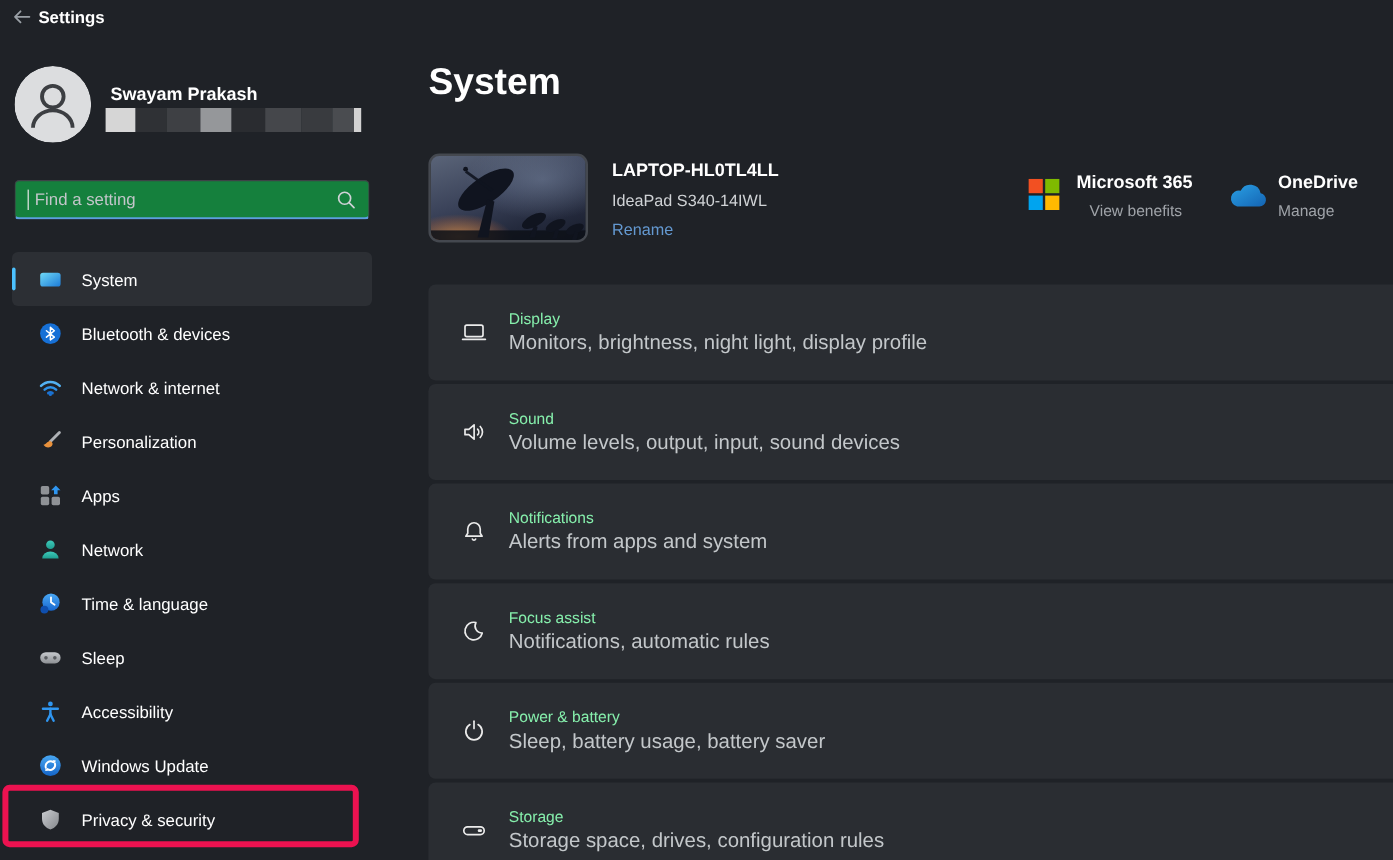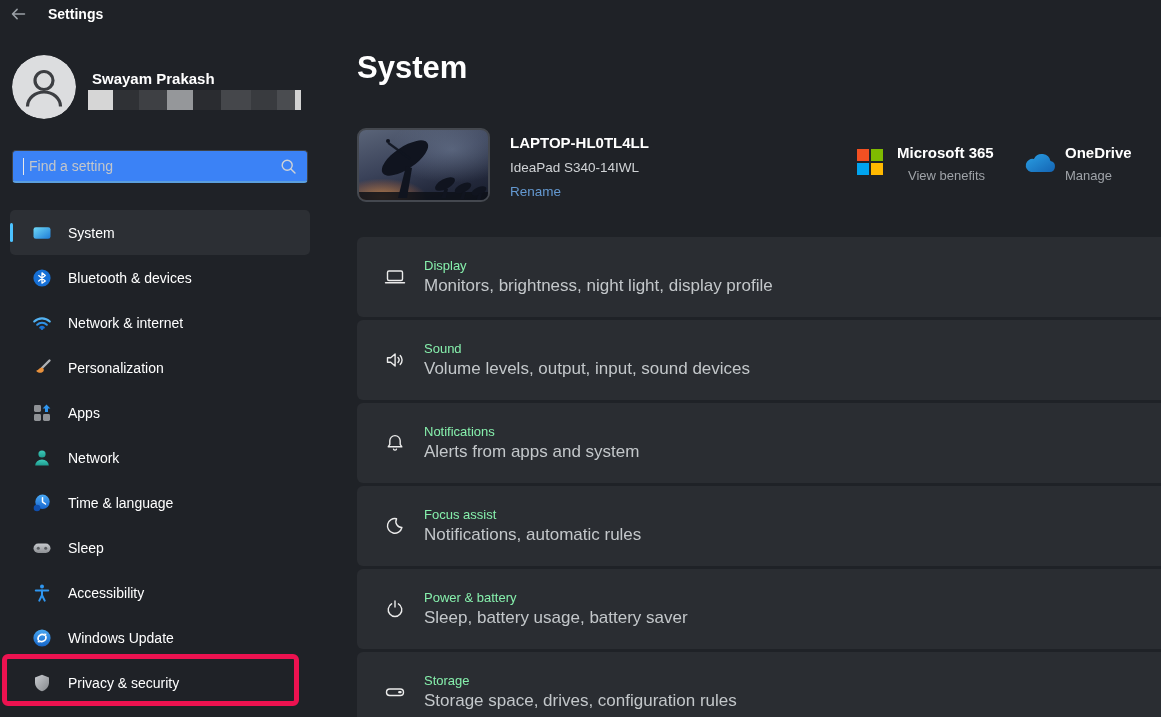--- a/index.html
+++ b/index.html
@@ -3,35 +3,35 @@
 <meta charset="utf-8">
 <style>
   html,body{margin:0;padding:0}
   body{
     width:1161px;height:717px;position:relative;overflow:hidden;
     background:#1f2227;color:#fff;
     font-family:"Liberation Sans","DejaVu Sans",sans-serif;
     -webkit-font-smoothing:antialiased;
   }
   
-  .titlebar{position:absolute;top:6px;left:10px;display:flex;align-items:center;gap:21px;}
+  .titlebar{position:absolute;top:6px;left:10px;display:flex;align-items:center;gap:5px;}
   .app-title{font-size:14px;font-weight:bold;color:#fff;}
   
   .avatar{position:absolute;top:55px;left:12px;width:64px;height:64px;border-radius:50%;overflow:hidden;}
   .profile-name{position:absolute;top:70px;left:92px;font-size:15px;font-weight:bold;}
   .shimmer{position:absolute;top:90px;left:88px;height:20px;display:flex;}
   .shimmer div{height:20px;}
   .s1{width:25px;background:#d6d6d6}.s2{width:26px;background:#2f3135}
   .s3{width:28px;background:#3e4044}.s4{width:26px;background:#95979a}
   .s5{width:28px;background:#2a2c30}.s6{width:30px;background:#45474b}
   .s7{width:26px;background:#393b3f}.s8{width:18px;background:#4a4c50}
   .s9{width:6px;background:#d2d2d2}
   
   .search-box{position:absolute;top:150px;left:12px;width:296px;height:33px;box-sizing:border-box;
-    background:#3b82f6;border:1px solid #3e4247;border-bottom:2px solid #5b9fde;border-radius:4px;
+    background:#15803d;border:1px solid #3e4247;border-bottom:2px solid #5b9fde;border-radius:4px;
     display:flex;align-items:center;padding:0 10px;}
   .caret{width:1px;height:17px;background:#e8e8e8;margin-right:3px;}
   .search-box input{flex:1;background:transparent;border:none;outline:none;color:#e8e8e8;
     font-size:14px;font-family:inherit;}
   .search-box input::placeholder{color:#c3c6ca;opacity:1;}
   
   .nav{position:absolute;top:210px;left:10px;width:300px;}
   .nav-item{height:45px;display:flex;align-items:center;padding-left:22px;gap:16px;
     border-radius:5px;position:relative;box-sizing:border-box;cursor:default;}
   .nav-item.selected{background:#2c2f34;}

